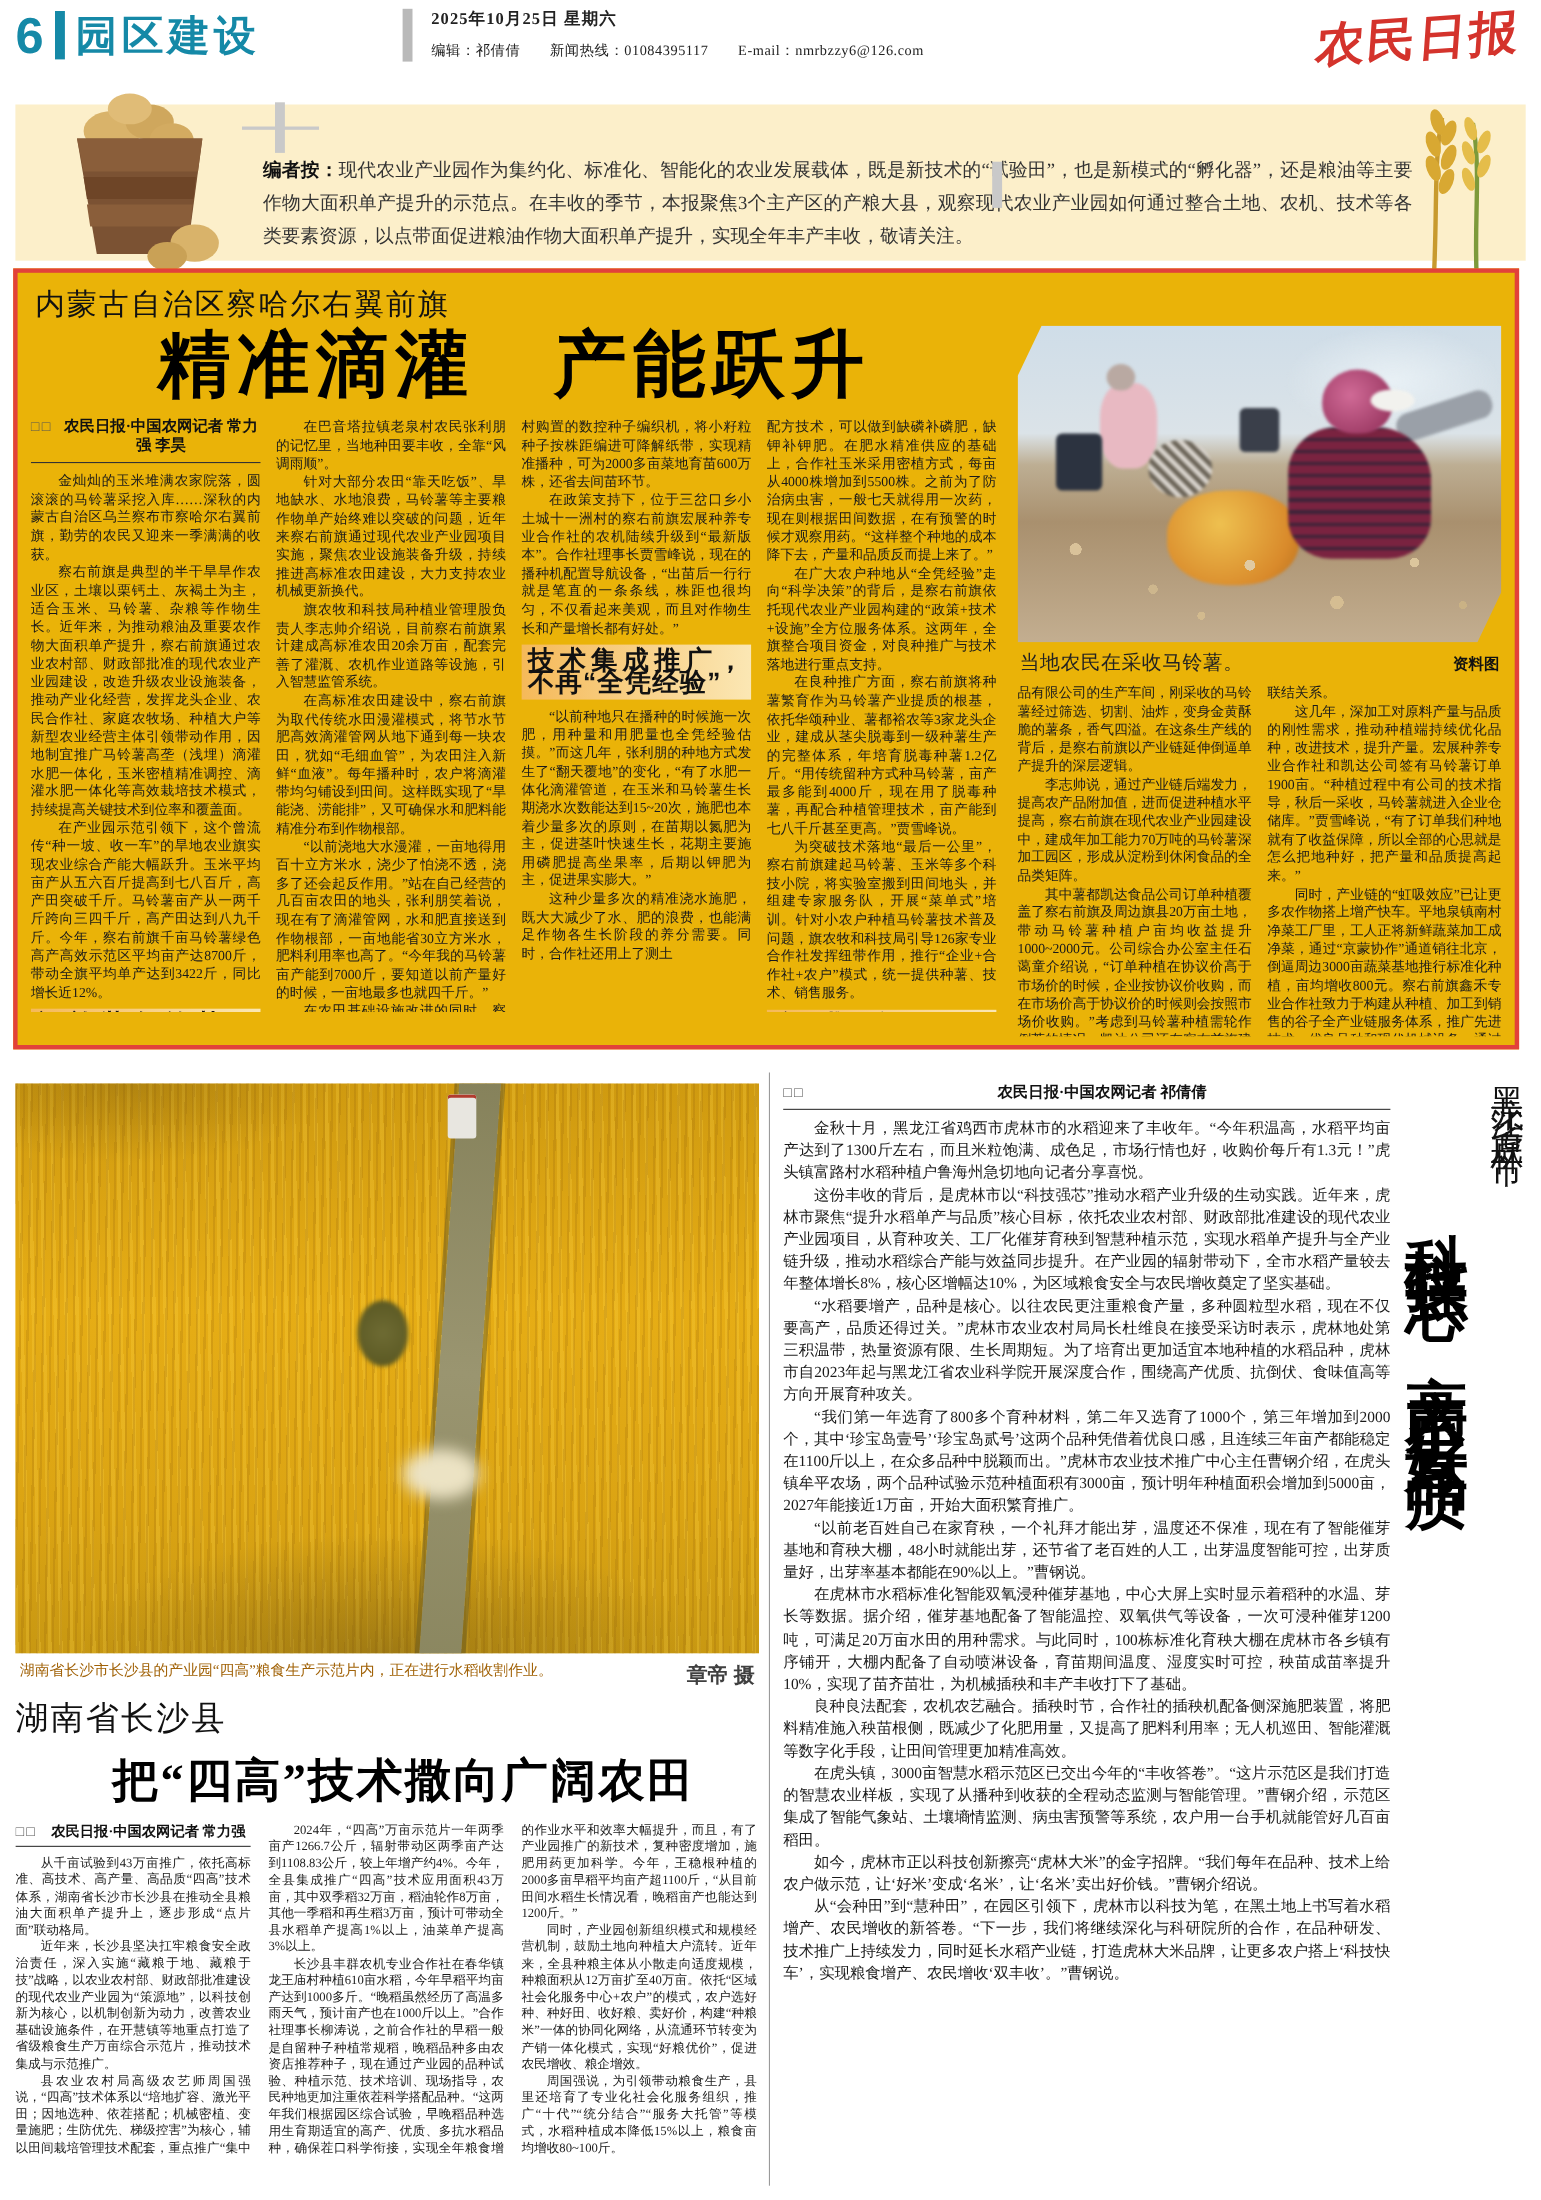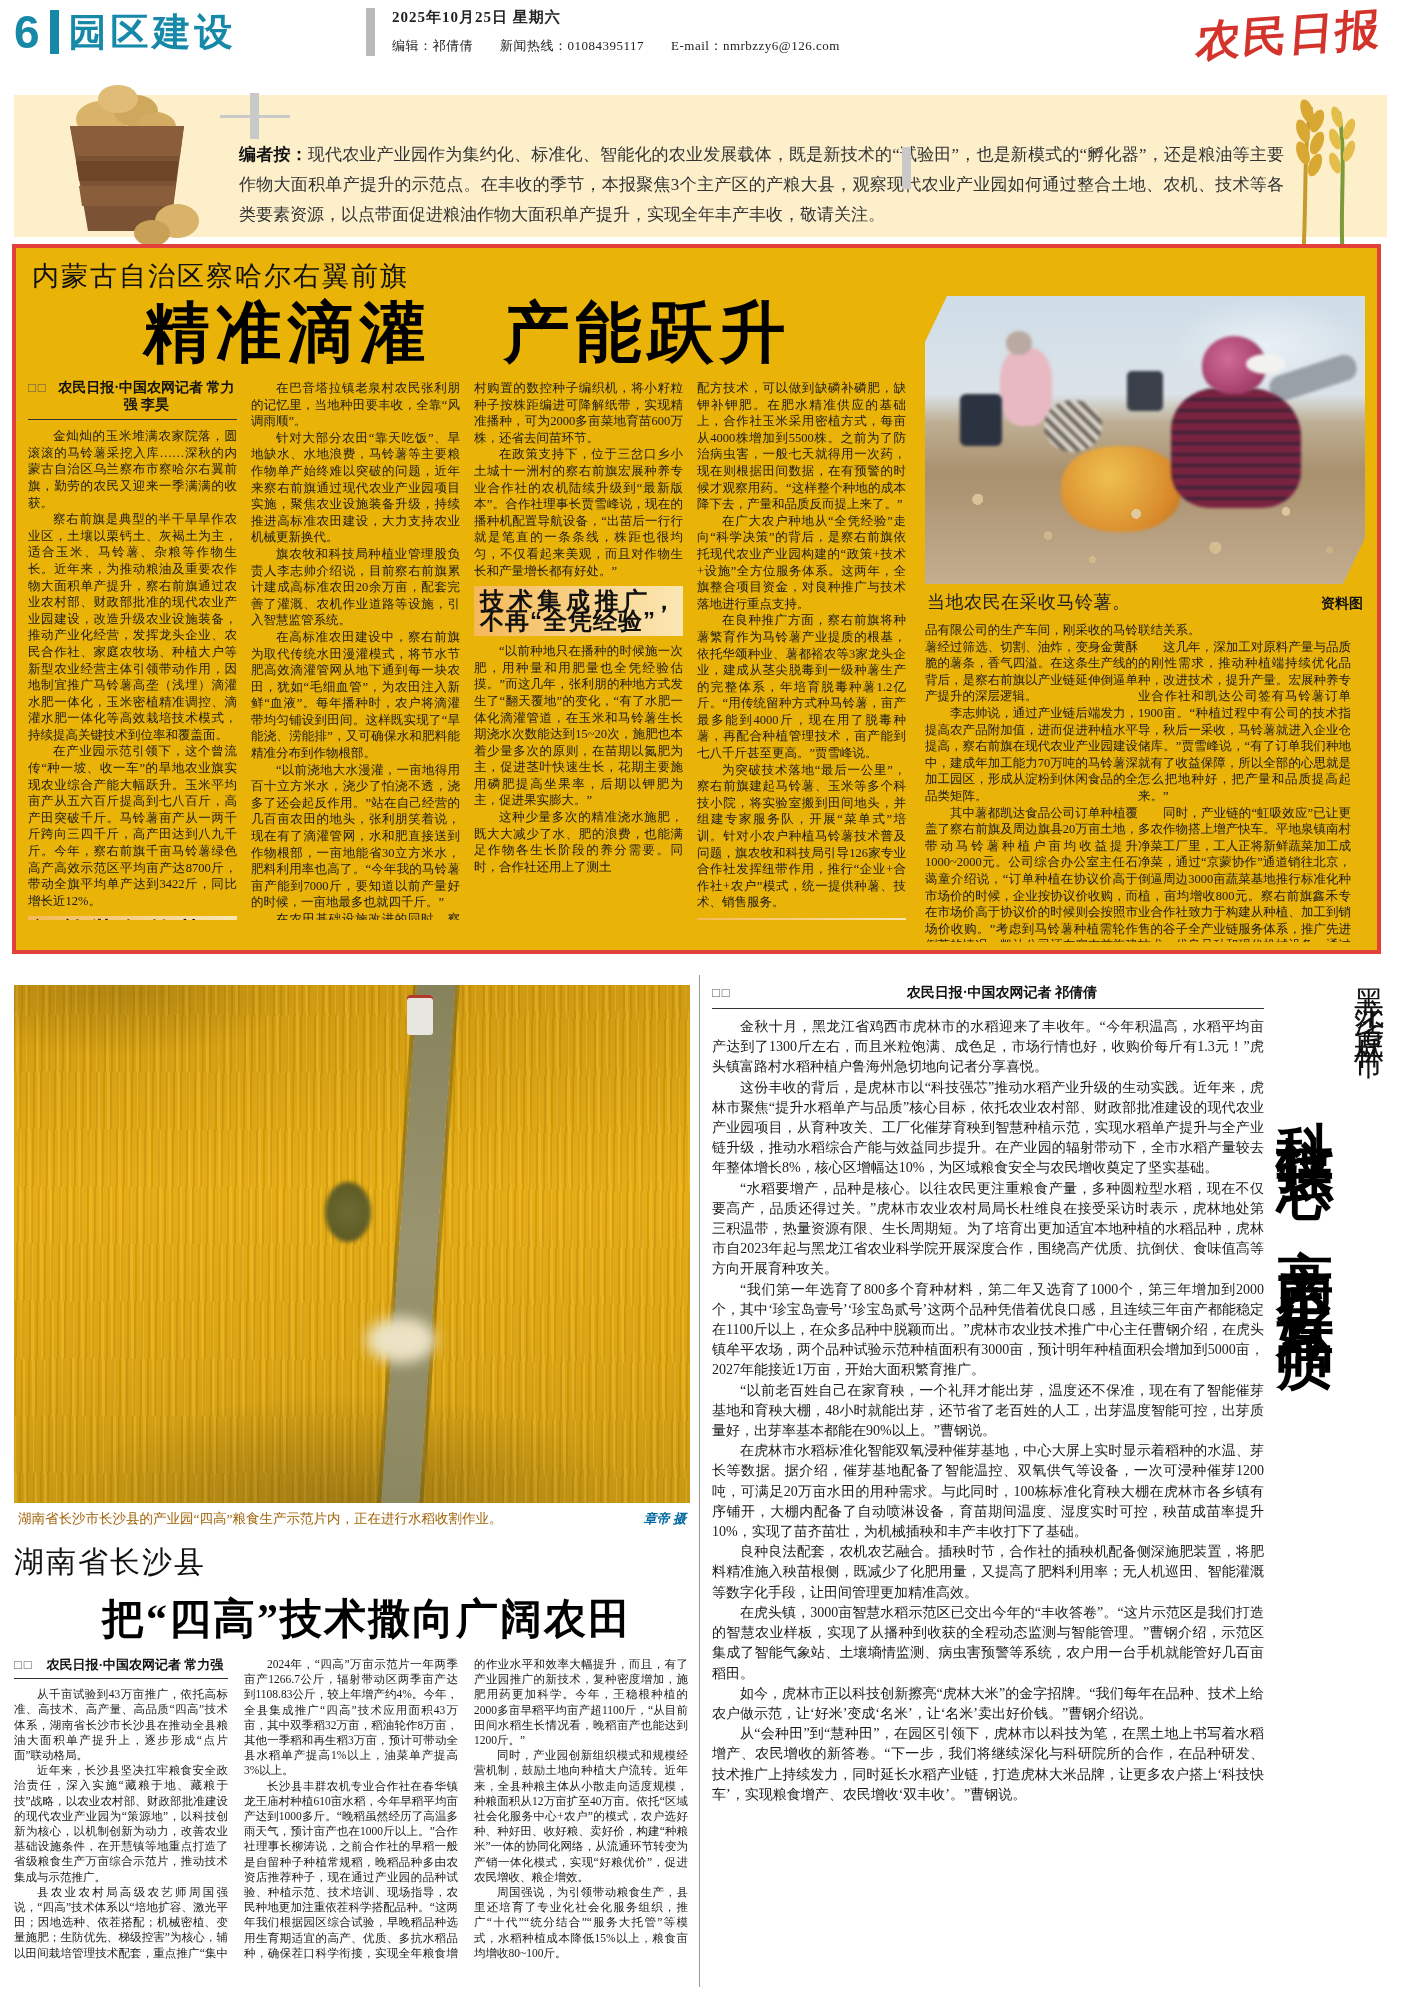--- a/index.html
+++ b/index.html
@@ -55,21 +55,21 @@
                radial-gradient(circle 7px at 28% 60%,#cdb68d 60%,transparent 62%),
                radial-gradient(circle 8px at 48% 42%,#e0caa2 60%,transparent 62%),
                radial-gradient(circle 10px at 66% 70%,#d5bd92 60%,transparent 62%),
                radial-gradient(circle 7px at 82% 40%,#dcc69c 60%,transparent 62%),
                radial-gradient(circle 6px at 92% 72%,#cab285 60%,transparent 62%),
                radial-gradient(circle 6px at 38% 80%,#d2ba8e 60%,transparent 62%);
     filter:blur(.6px);}
   .cap1{display:flex;justify-content:space-between;align-items:baseline;margin:6px 2px 8px 2px;}
   .cap1 .cap-t{font-size:18px;color:#222;letter-spacing:.5px;}
   .cap1 .cap-c{font-size:14px;font-weight:bold;color:#111;margin-left:12px;}
-  .a1-lower{display:flex;}
+  .a1-lower{display:flex;gap:14px;}
   .a1-lower .a1-col{height:320px;width:213px;}
   .para{margin:0;text-indent:2em;}
   .para.cont{text-indent:0;}
   .subhead{font-family:"Liberation Sans","DejaVu Sans",sans-serif;font-weight:bold;font-size:24px;line-height:20px;
            background:linear-gradient(90deg,#f5b959,#fbe7b4);padding:5px 6px;margin:7px 0;color:#111;letter-spacing:1px;}
   .byline-row{display:flex;align-items:baseline;gap:8px;border-bottom:1.5px solid #333;padding-bottom:6px;margin-bottom:8px;}
   .byline-sq{font-size:13px;color:#555;letter-spacing:2px;}
   .byline-t{font-size:14px;font-weight:bold;color:#111;flex:1;text-align:center;}
   
   .photo2{position:absolute;left:14px;top:985px;width:676px;height:518px;overflow:hidden;
@@ -80,21 +80,21 @@
       repeating-linear-gradient(89deg,rgba(255,215,70,.25) 0 3px,transparent 3px 10px),
       linear-gradient(180deg,#cf9a10,#e6ad15 40%,#dba413 75%,#c89812);}
   .road{position:absolute;left:57%;top:-3%;width:38px;height:108%;transform:rotate(4deg);
         background:linear-gradient(180deg,#85815a,#9a9570 50%,#8a865f);box-shadow:0 0 0 4px rgba(95,85,35,.45);}
   .harvester{position:absolute;left:58.2%;top:2%;width:26px;height:40px;background:#e8e6e0;border-radius:3px;
              box-shadow:0 3px 0 #b23b2e inset;}
   .tree{position:absolute;left:46%;top:38%;width:46px;height:60px;border-radius:50%;background:radial-gradient(circle,#6e6b33,#56541f);filter:blur(2px);}
   .dust{position:absolute;left:52%;top:64%;width:70px;height:46px;border-radius:50%;background:#ece3c4;filter:blur(7px);}
   .cap2{position:absolute;left:14px;top:1510px;width:676px;display:flex;justify-content:space-between;padding:0 4px;box-sizing:border-box;}
   .cap2 .cap-t{font-size:13.5px;color:#a16207;}
-  .cap2 .cap-c{font-size:13px;font-weight:bold;color:#0369a1;font-style:italic;}
+  .cap2 .cap-c{font-size:19px;font-weight:bold;color:#404040;}
   
   .a2{position:absolute;left:14px;top:1542px;width:676px;}
   .a2-kicker{font-size:30px;letter-spacing:2px;color:#111;}
   .a2-title{font-size:42px;font-weight:900;letter-spacing:2px;text-align:center;margin:8px 0 10px 30px;color:#000;}
   .a2-cols{display:flex;gap:16px;margin-top:4px;}
   .a2-col{width:214px;height:302px;overflow:hidden;font-size:11.5px;line-height:15.2px;text-align:justify;color:#1a1a1a;}
   .a2 .byline-row{width:214px;}
   .a2 .byline-t{font-size:13px;}
   
   .vdiv{position:absolute;left:699px;top:975px;width:1px;height:1012px;background:#9a9a9a;}

